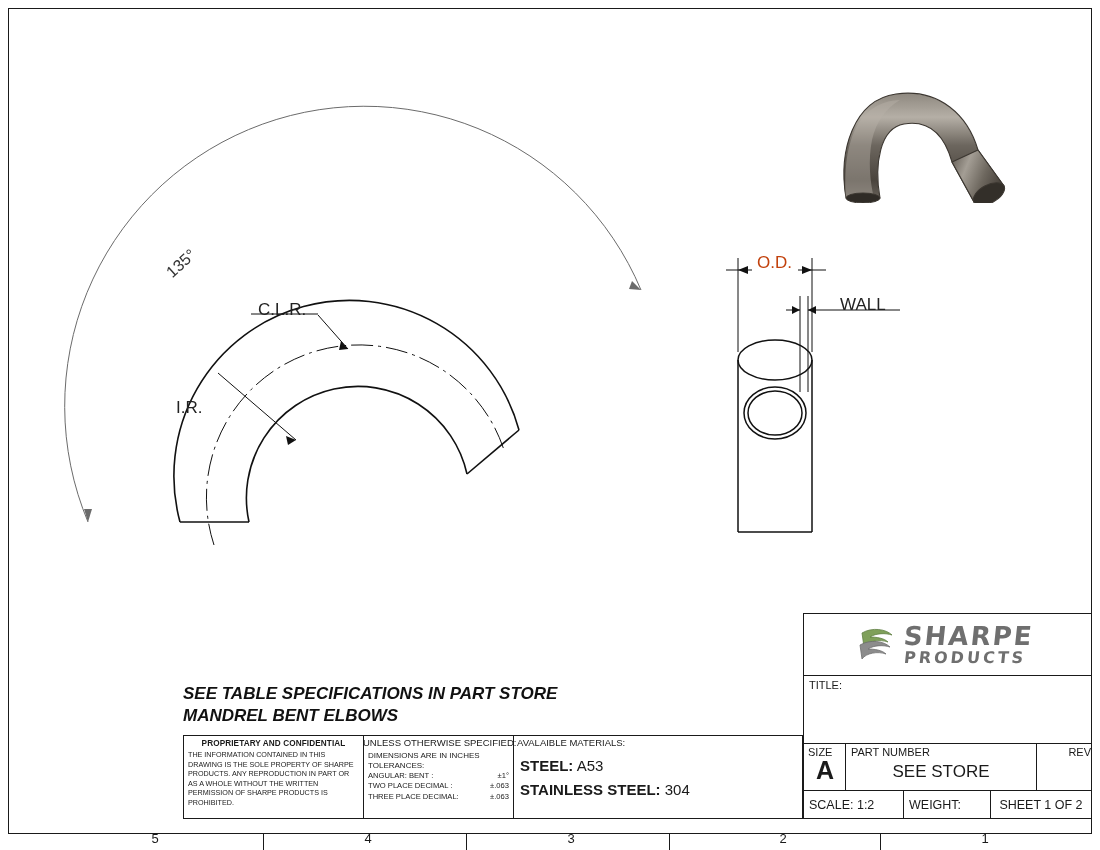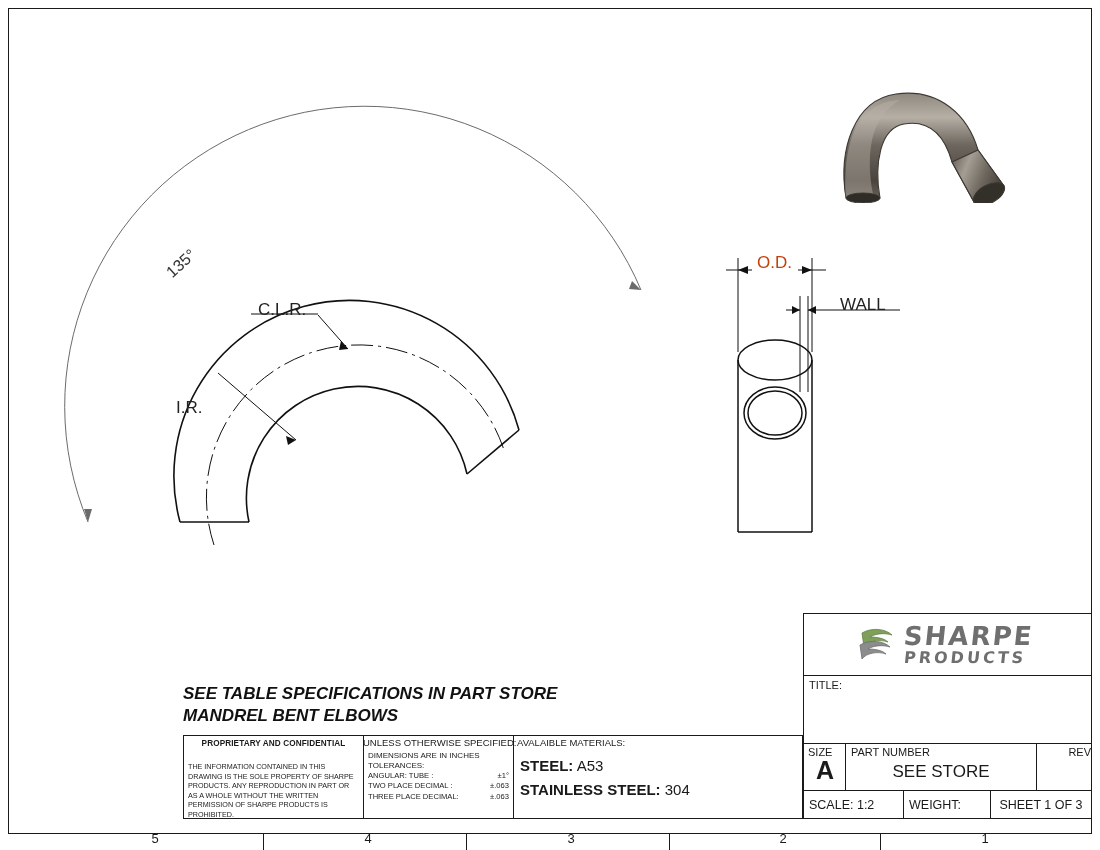--- a/index.html
+++ b/index.html
@@ -50,21 +50,21 @@
 
   
   .specblock{
     position:absolute;left:183px;top:735px;width:620px;height:84px;
     border:1px solid #1a1a1a;box-sizing:border-box;
     display:flex;
   }
   .col-prop{width:180px;border-right:1px solid #1a1a1a;box-sizing:border-box;padding:3px 4px 0 4px;}
   .col-tol{width:150px;border-right:1px solid #1a1a1a;box-sizing:border-box;padding:3px 4px 0 4px;}
   .col-mat{flex:1;box-sizing:border-box;padding:3px 20px 0 6px;}
-  .prop-title{font-size:8.2px;font-weight:bold;text-align:center;letter-spacing:.1px;margin-bottom:14px;}
+  .prop-title{font-size:8.2px;font-weight:bold;text-align:center;letter-spacing:.1px;margin-bottom:2px;}
   .prop-body{font-size:7.2px;line-height:1.32;}
   .tol-head{font-size:8px;margin-bottom:1px;}
   .tol-line{font-size:7.6px;line-height:1.38;display:flex;justify-content:space-between;}
   .tol-line span.val{margin-left:8px;}
   .unless{
     position:absolute;left:363px;top:737px;font-size:9.5px;
   }
   .avail{
     position:absolute;left:517px;top:737px;font-size:9.5px;
   }
@@ -247,21 +247,21 @@
 
   <div class="specblock">
     <div class="col-prop">
       <div class="prop-title">PROPRIETARY AND CONFIDENTIAL</div>
       <div class="prop-body">THE INFORMATION CONTAINED IN THIS DRAWING IS THE SOLE PROPERTY OF SHARPE PRODUCTS.  ANY REPRODUCTION IN PART OR AS A WHOLE WITHOUT THE WRITTEN PERMISSION OF SHARPE PRODUCTS IS PROHIBITED.</div>
     </div>
     <div class="col-tol">
       <div class="tol-head" style="margin-top:12px;">DIMENSIONS ARE IN INCHES</div>
       <div class="tol-head">TOLERANCES:</div>
       <div class="tol-line">
-        <span>ANGULAR: TUBE :</span>
+        <span>ANGULAR: BENT :</span>
         <span class="val">±1°</span>
       </div>
       <div class="tol-line">
         <span>TWO PLACE DECIMAL :</span>
         <span class="val">±.063</span>
       </div>
       <div class="tol-line">
         <span>THREE PLACE DECIMAL:</span>
         <span class="val">±.063</span>
       </div>
@@ -310,17 +310,17 @@
         <div class="tb-pn-val">SEE STORE</div>
       </div>
       <div class="tb-rev">
         <div class="tb-rev-lbl">REV</div>
       </div>
     </div>
 
     <div class="tb-row3">
       <div class="tb-scale">SCALE: 1:2</div>
       <div class="tb-weight">WEIGHT:</div>
-      <div class="tb-sheet">SHEET 1 OF 3</div>
+      <div class="tb-sheet">SHEET 1 OF 2</div>
     </div>
   </div>
 
 </div>
 
 </body></html>

